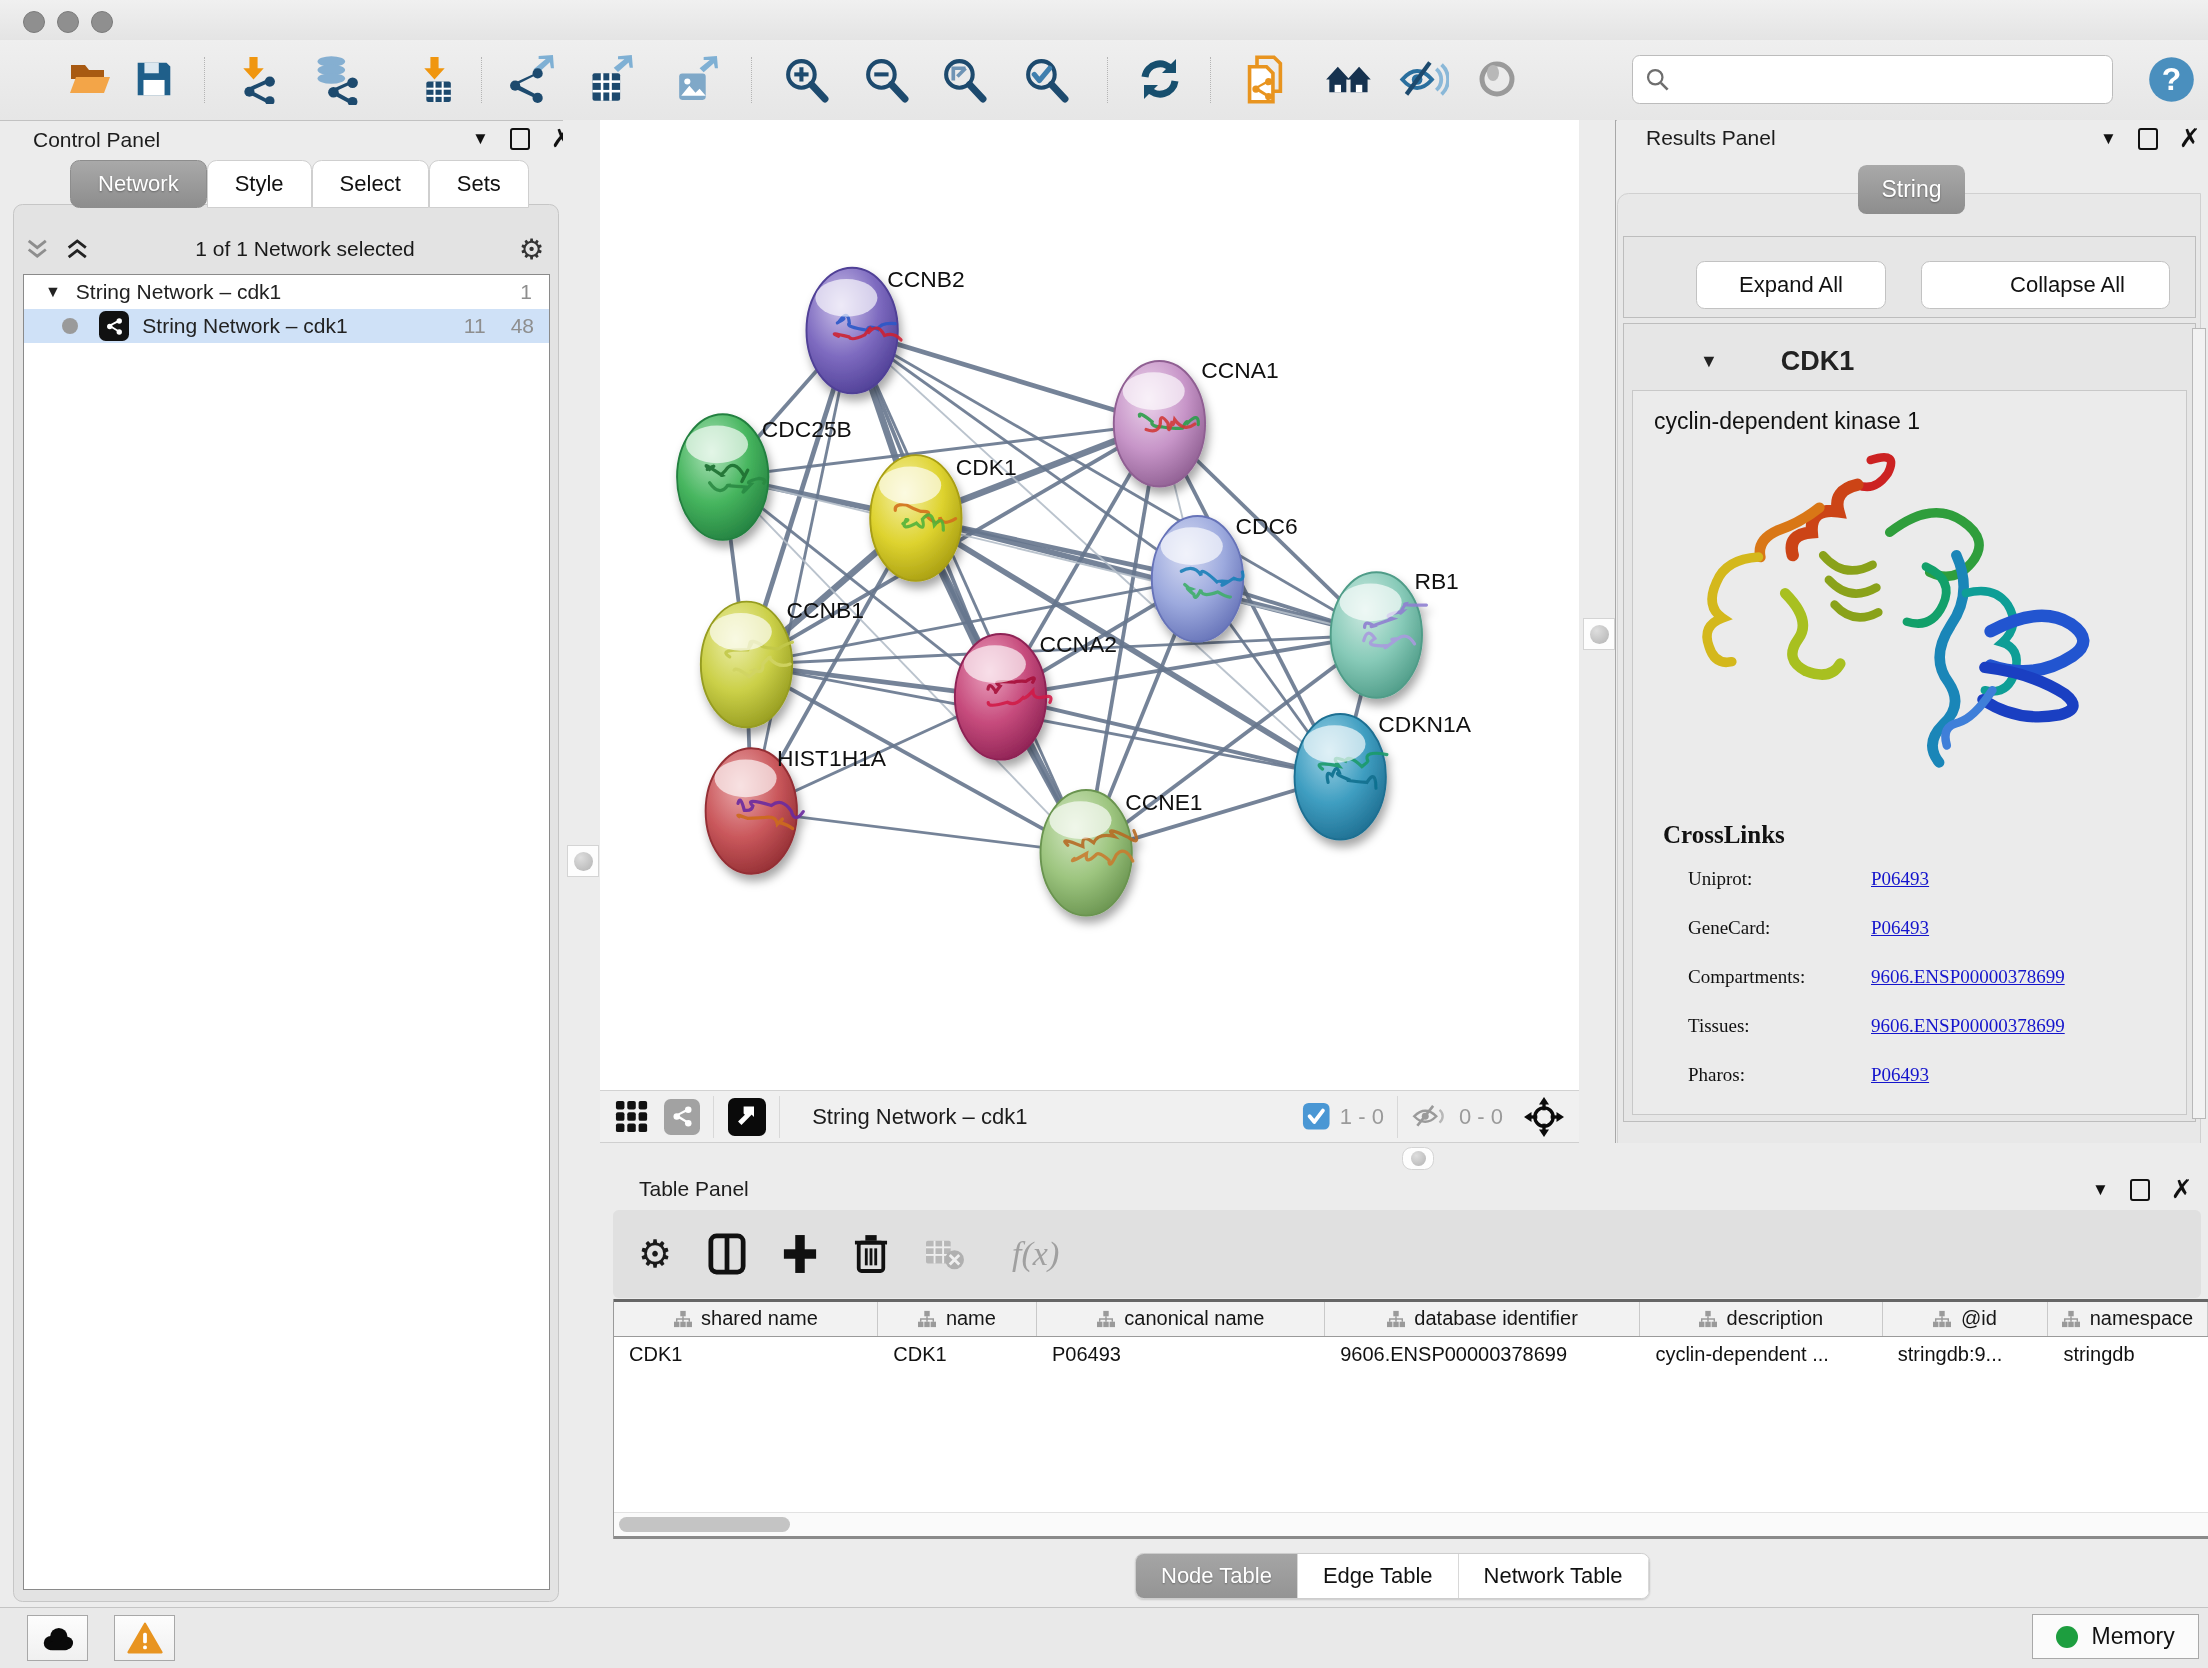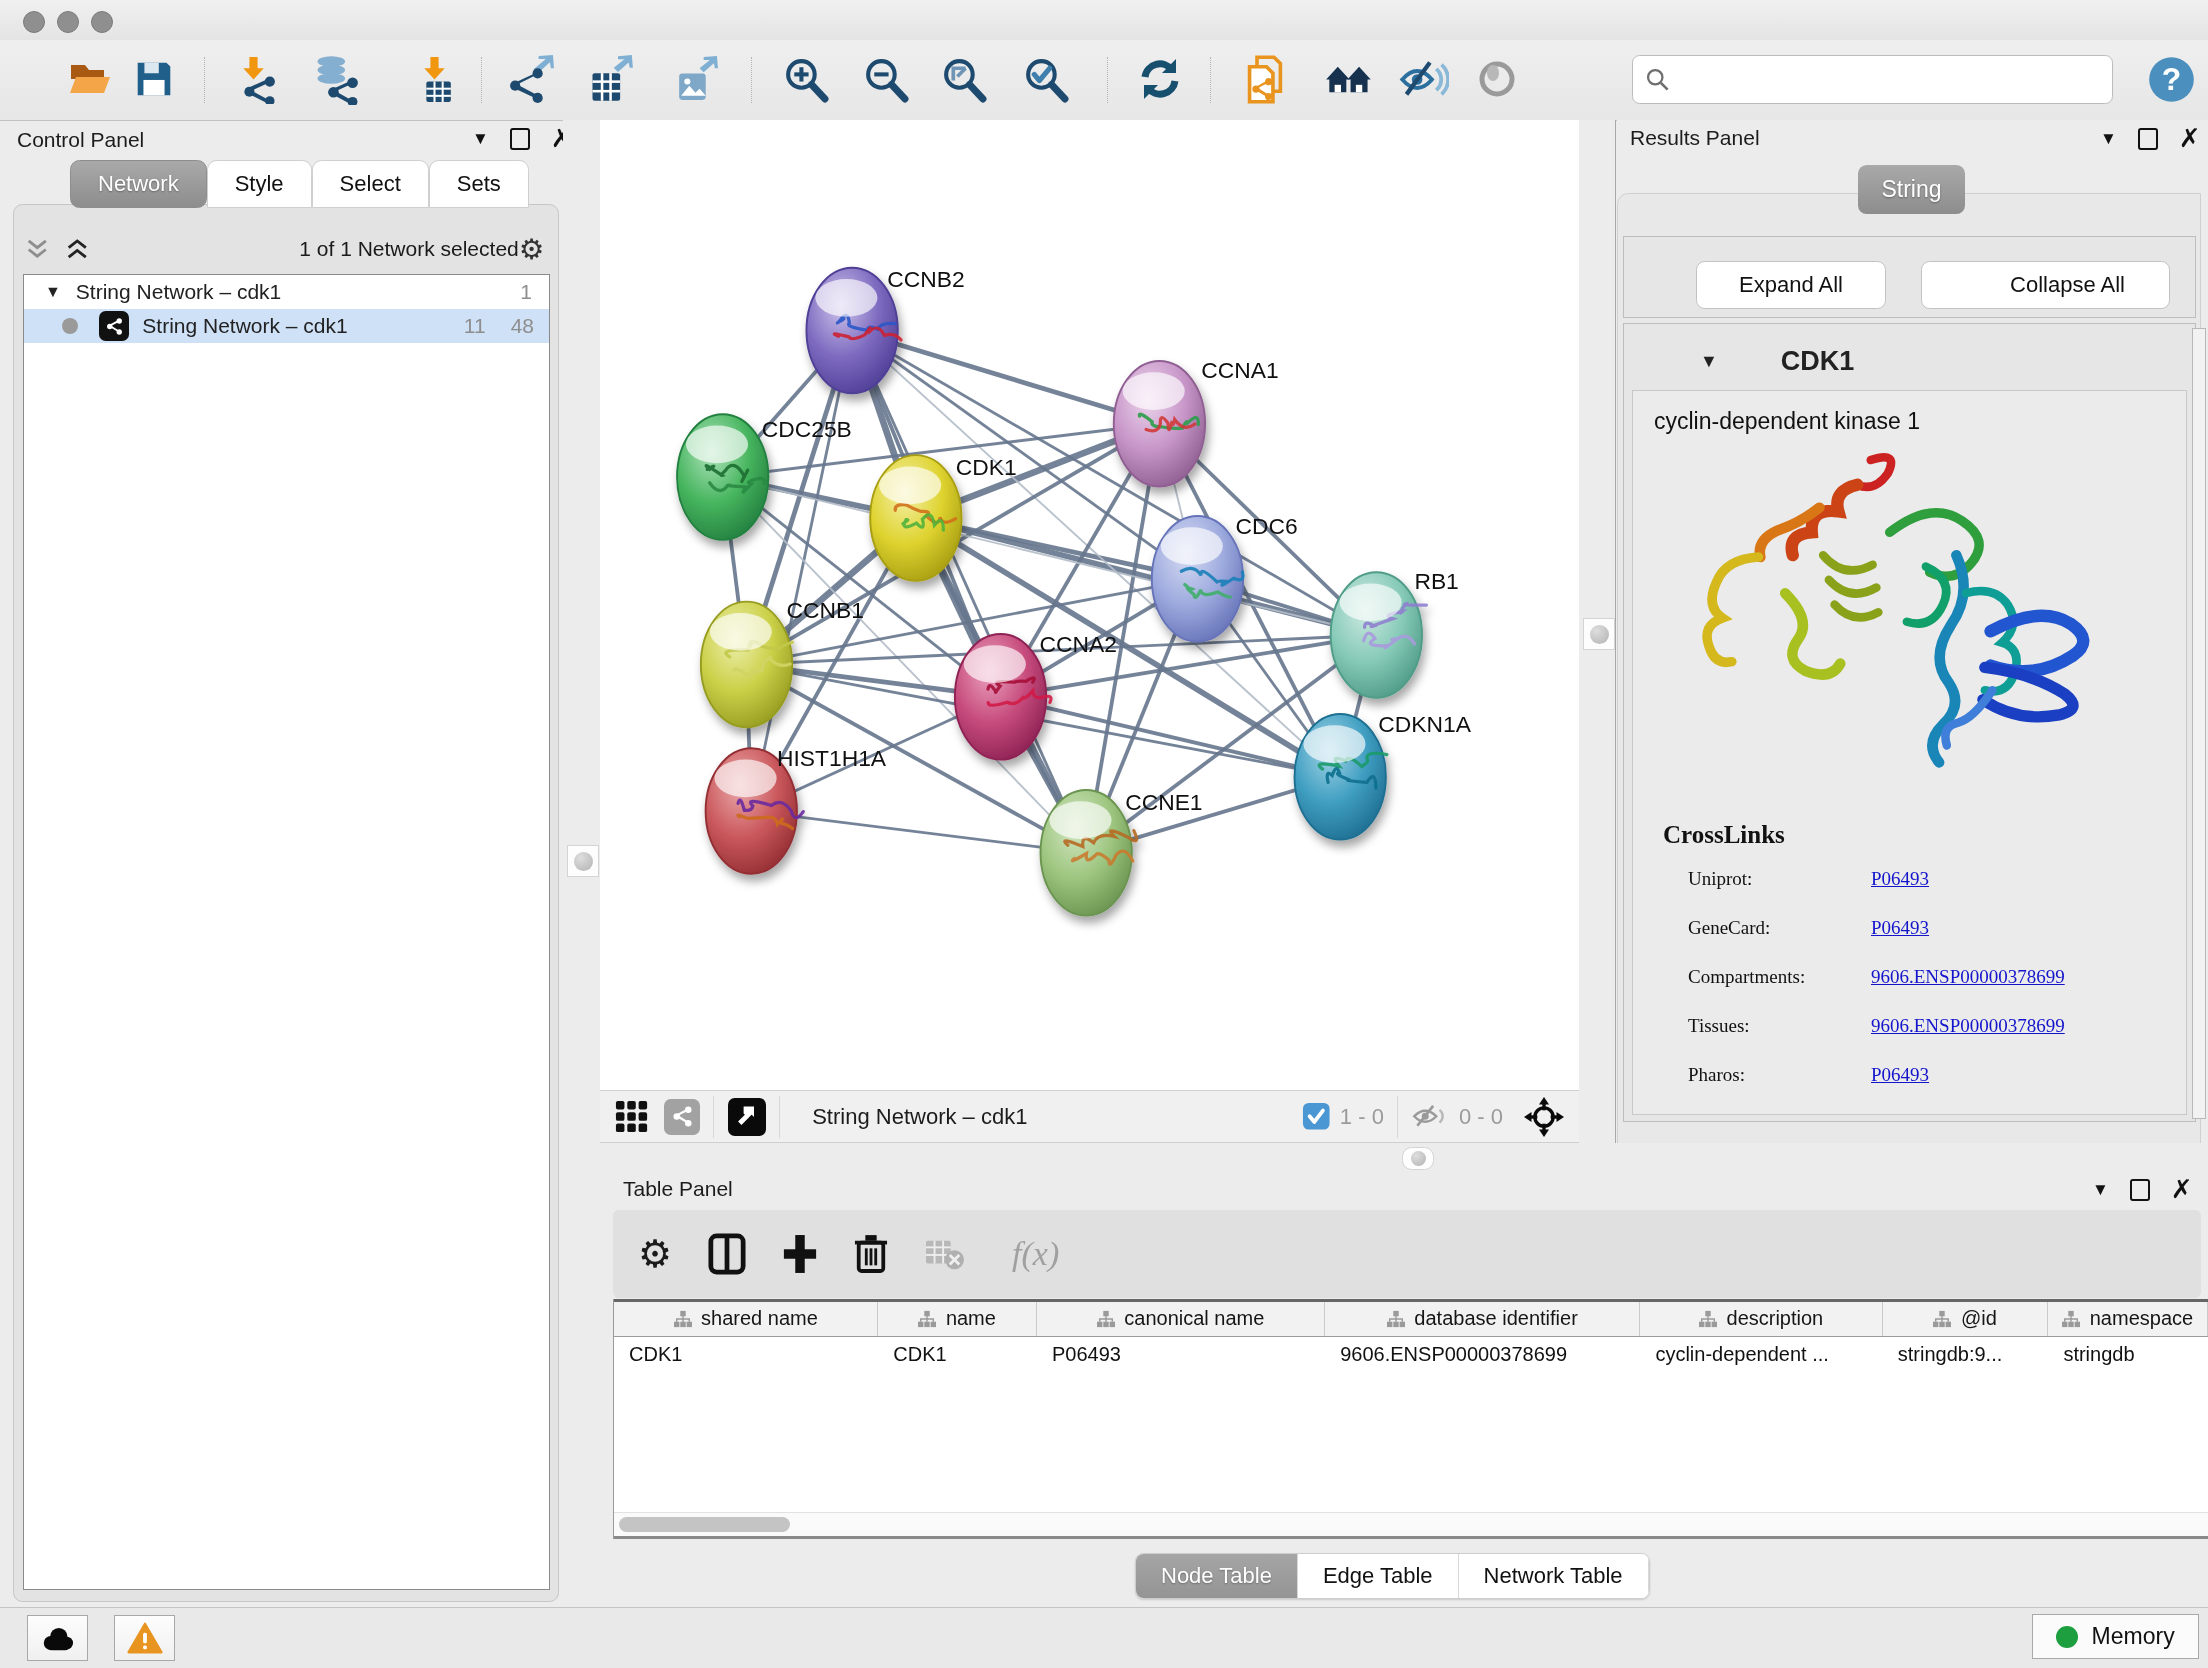--- a/index.html
+++ b/index.html
@@ -15,21 +15,21 @@
   .titlebar{left:0;top:0;width:2208px;height:40px;background:linear-gradient(#f0f0f0,#e4e4e4);}
   .traffic{width:20px;height:20px;border-radius:50%;background:#8f8f8f;border:1px solid #7b7b7b;top:10.5px;}
   .win-title{left:0;top:8.6px;width:2208px;text-align:center;font-size:22px;color:#3a3a3a;}
   
   .toolbar{left:0;top:40px;width:2208px;height:80px;background:linear-gradient(#efefef,#e6e6e6);border-bottom:1.9px solid #c2c2c2;}
   .tbtn{width:59px;height:59px;top:9.5px;display:flex;align-items:center;justify-content:center;}
   .tsep{top:17px;width:0px;height:46px;border-left:1.9px dotted #b4b4b4;}
   .searchbox{left:1632px;top:15px;width:481px;height:49px;background:#fff;border:1.9px solid #bcbcbc;border-radius:7.6px;display:flex;align-items:center;padding-left:11.4px;box-sizing:border-box;}
   .searchbox input{border:none;outline:none;font-size:21px;width:418px;background:transparent;font-family:inherit;}
   
-  .panel-title{font-size:21px;color:#1c1c1c;}
+  .panel-title{font-size:21px;color:#1c1c1c;margin-left:16px;}
   .panel-btns{display:flex;gap:21px;align-items:center;}
   .pb-collapse{font-size:17px;color:#111;}
   .pb-float{width:16px;height:18px;border:2.9px solid #111;border-radius:2.9px;}
   .pb-close{font-size:26px;font-weight:bold;color:#111;line-height:19px;}
   
   .ctrl-tabs{left:70px;top:160px;height:46px;display:flex;}
   .ctab{height:46px;padding:0 27px;display:flex;align-items:center;justify-content:center;font-size:22px;background:#fff;border:1px solid #cfcfcf;border-radius:9.5px 9.5px 0 0;color:#111;}
   .ctab.active{background:linear-gradient(#a9a9a9,#8d8d8d);color:#fff;border-color:#8d8d8d;border-radius:9.5px;text-shadow:0 1px 1.9px rgba(0,0,0,.35);}
   .ctrl-body{left:13.3px;top:204px;width:544px;height:1396px;background:#e3e3e3;border:1px solid #c6c6c6;border-radius:9.5px;}
   .ctrl-header{left:23px;top:228px;width:527px;height:42px;display:flex;align-items:center;}
@@ -300,21 +300,21 @@
         <path d="M6 4l9 7 9-7"></path>
         <path d="M6 13l9 7 9-7"></path>
       </g>
     </svg>
   <svg width="28.5" height="25" viewBox="0 0 30 26" style="margin-left:11.4px">
       <g fill="none" stroke="#222" stroke-width="3">
         <path d="M6 11l9-7 9 7"></path>
         <path d="M6 21l9-7 9 7"></path>
       </g>
     </svg>
-  <span style="flex:1;text-align:right;font-size:21px;color:#1a1a1a">1 of 1 Network selected</span>
+  <span style="flex:1;text-align:center;font-size:21px;color:#1a1a1a">1 of 1 Network selected</span>
   <span style="font-size:28.5px;color:#333;margin-right:5.7px">⚙</span>
 </div>
 
 <div class="abs net-tree">
   <div class="tree-row" style="padding-left:21px">
     <span style="font-size:16px;margin-right:15px">▼</span>
     <span style="flex:1">String Network – cdk1</span>
     <span class="cnt" style="margin-right:17px">1</span>
   </div>
   <div class="tree-row selected" style="padding-left:38px">

